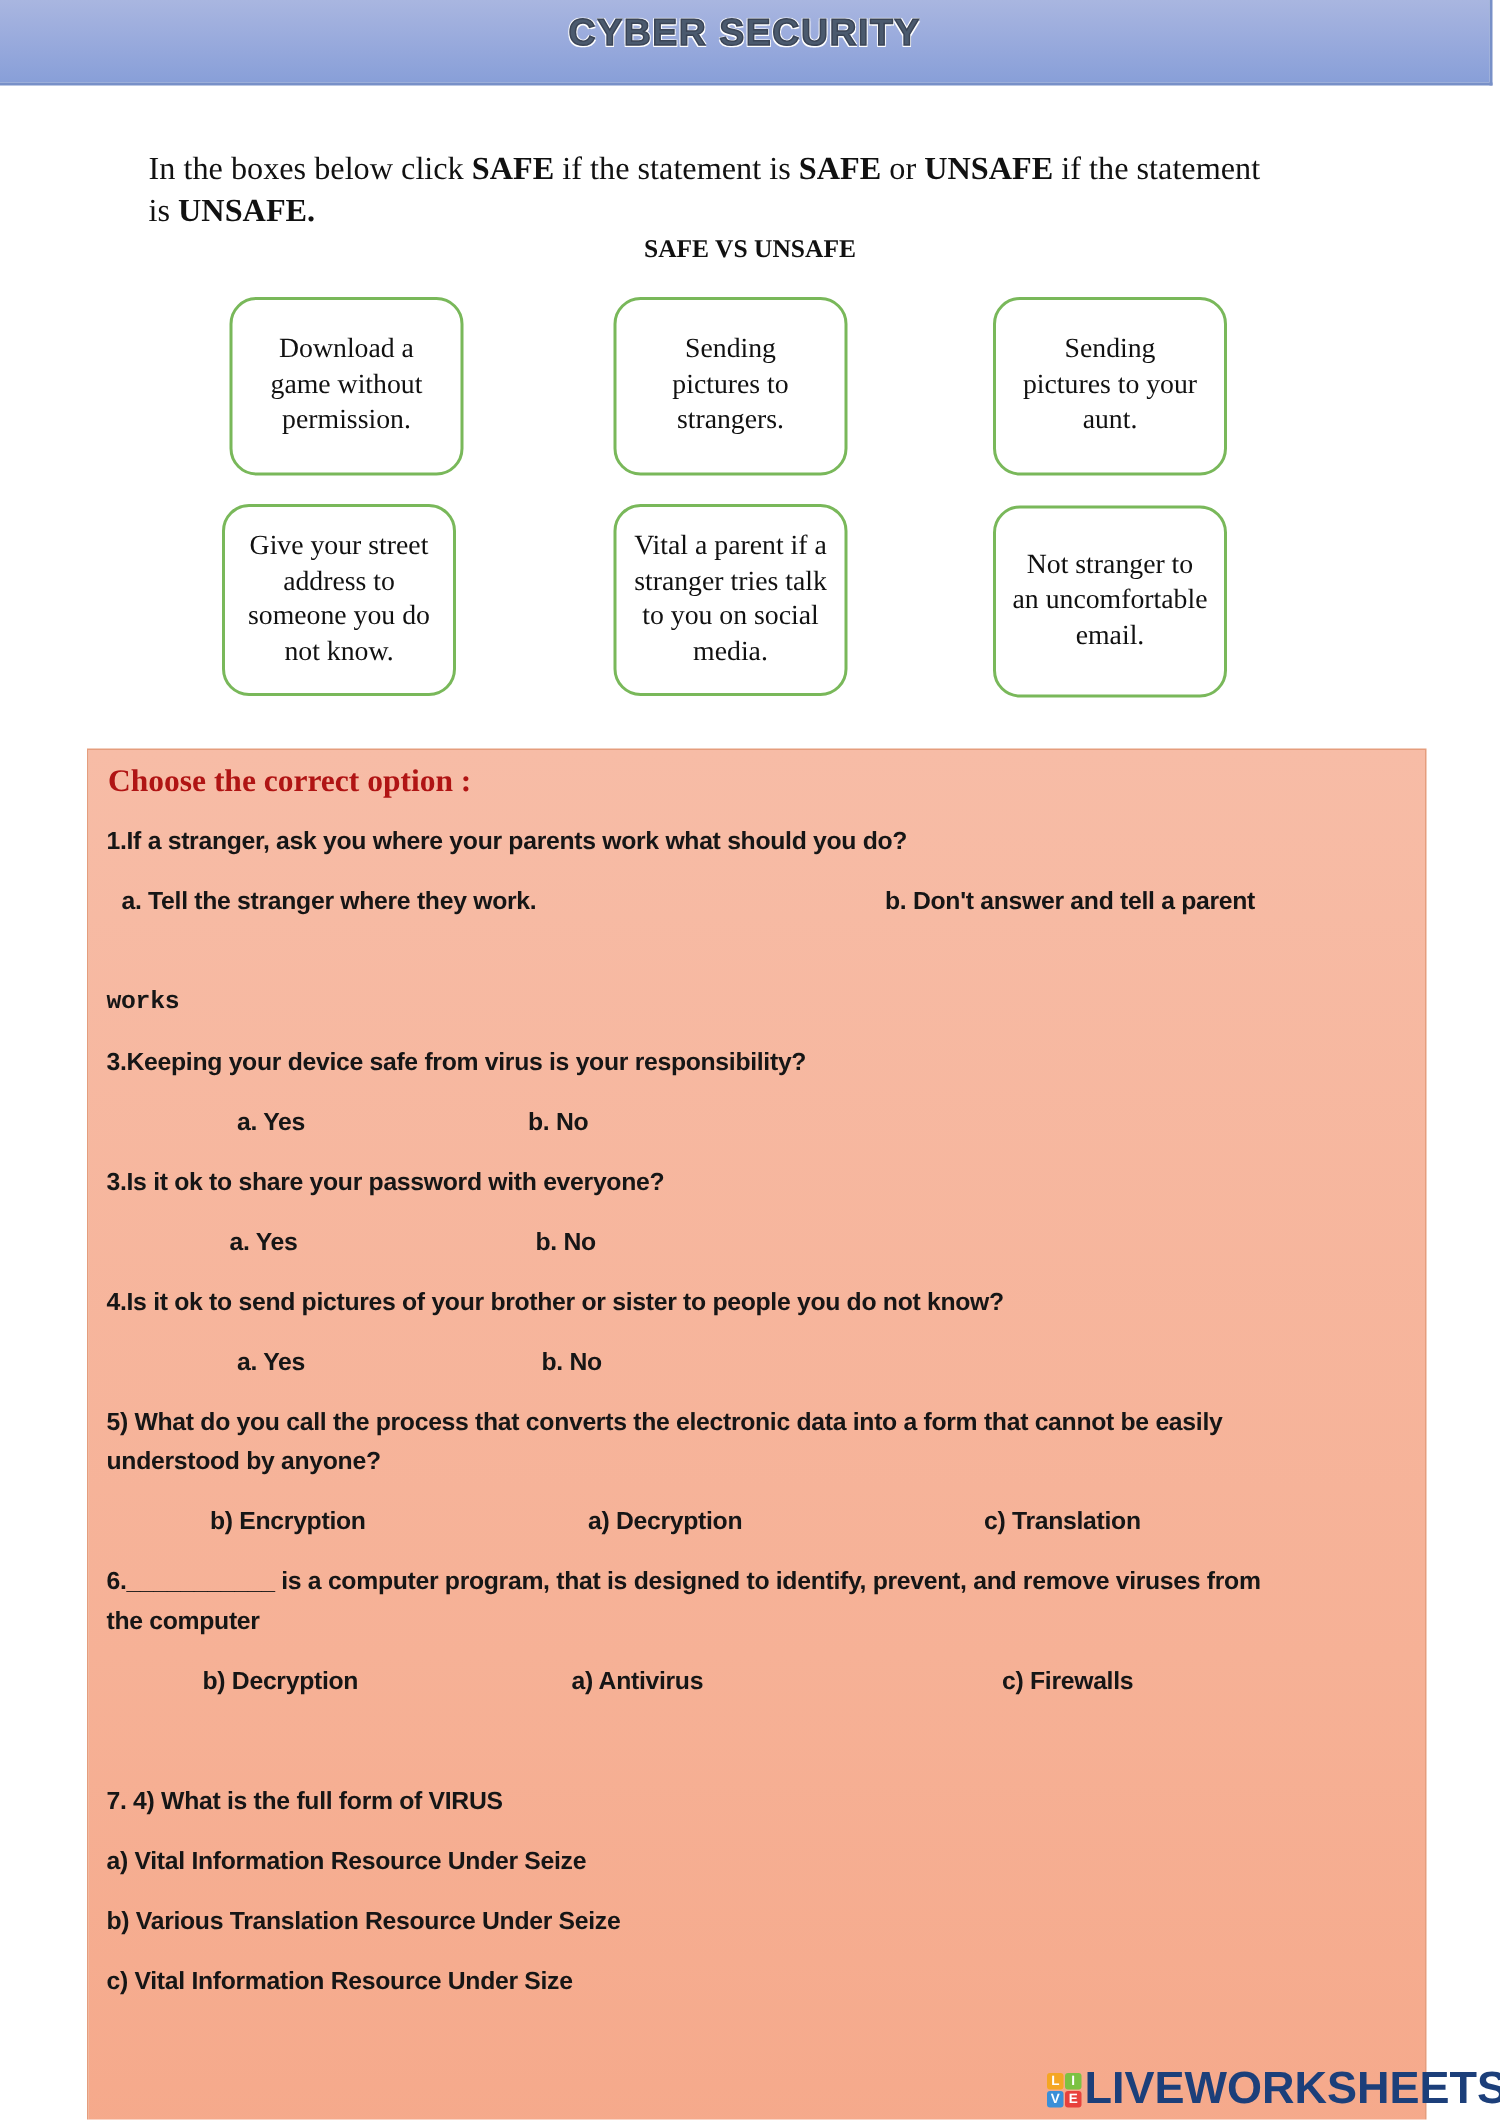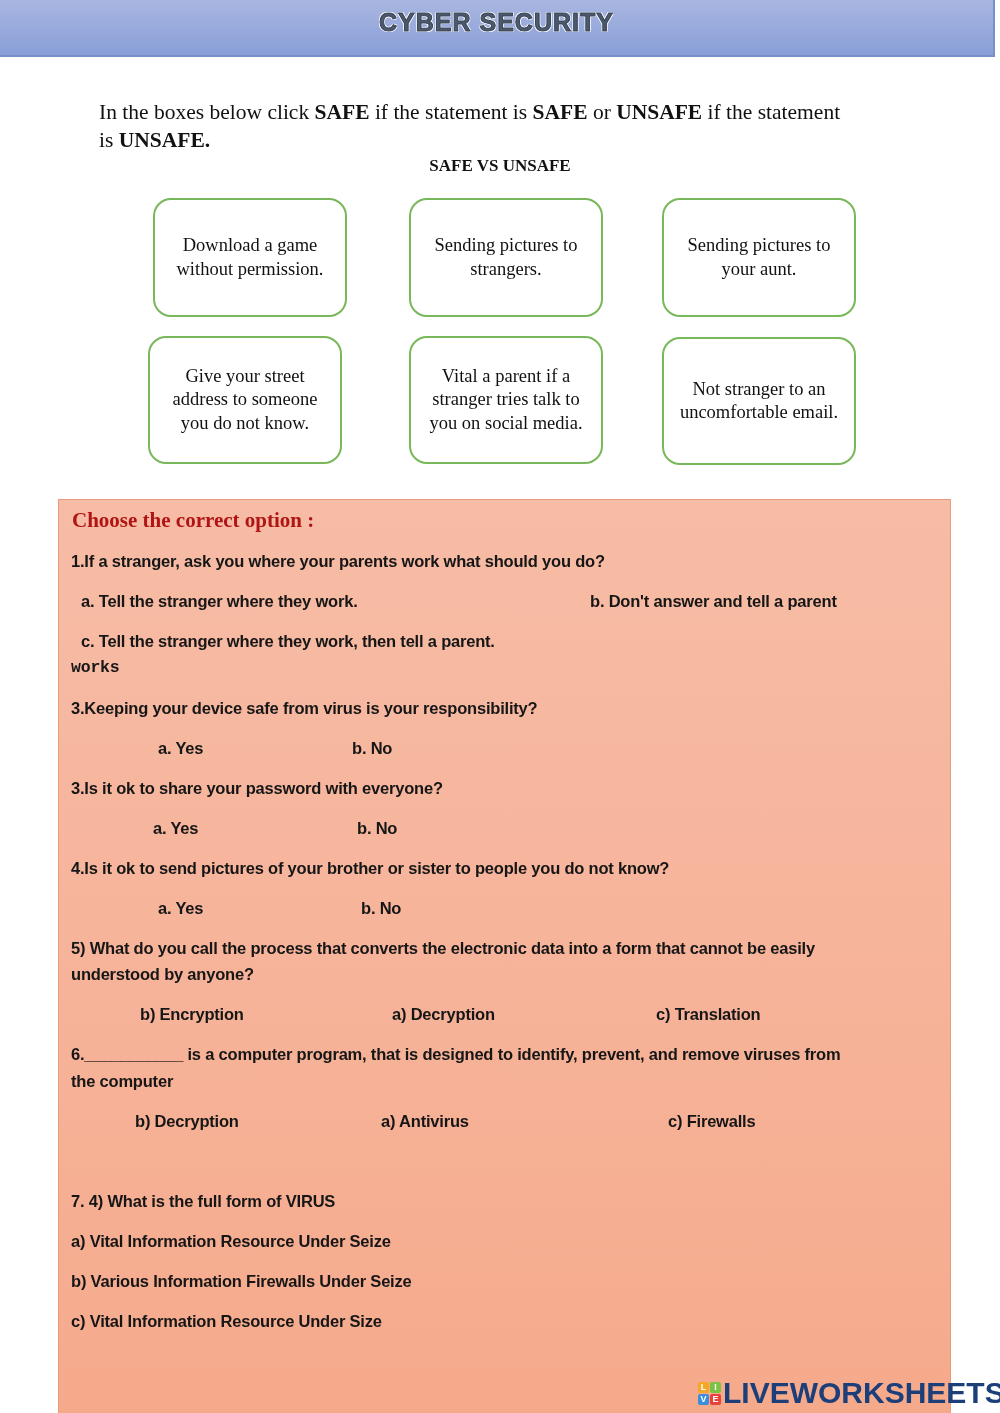--- a/index.html
+++ b/index.html
@@ -25,21 +25,21 @@
     position: absolute; left: 99px; top: 98px; width: 760px;
     font-family: "Liberation Serif", serif; font-size: 21.5px; line-height: 28px; color: #111;
   }
   .instructions b { font-weight: bold; }
   .subtitle {
     position: absolute; left: 0; width: 1000px; top: 156px; text-align: center;
     font-family: "Liberation Serif", serif; font-weight: bold; font-size: 17px; color: #111;
   }
 
   .card {
-    position: absolute; width: 194px;
+    position: absolute; width: 156px;
     border: 2px solid #79b85a; border-radius: 18px; background: #fff;
     display: flex; align-items: center; justify-content: center; text-align: center;
     font-family: "Liberation Serif", serif; font-size: 18.5px; line-height: 23.5px; color: #111;
     padding: 0 10px;
   }
 
   .quiz {
     position: absolute; left: 58px; top: 499px; width: 893px; height: 1098px;
     background: linear-gradient(to bottom, #f7bca6 0%, #f6b196 55%, #f5a585 100%);
     border: 1px solid #e59d7d;
@@ -98,21 +98,20 @@
 <div class="card" style="left:662px; top:337px; height:128px;">
   <span>Not stranger to an uncomfortable email.</span>
 </div>
 
 <div class="quiz">
   <div class="quiz-title">Choose the correct option :</div>
 
   <div class="q" style="left:12px; top:48px;">1.If a stranger, ask you where your parents work what should you do?</div>
   <div class="q opt" style="left:22px; top:88px;">a. Tell the stranger where they work.</div>
   <div class="q opt" style="left:531px; top:88px;">b. Don't answer and tell a parent</div>
-  <div class="q opt" style="left:22px; top:128px;">c. Tell the stranger where they work, then tell a parent.</div>
   <div class="q opt" style="left:12px; top:155px;font-family:Liberation Mono, monospace;">works</div>
 
   <div class="q" style="left:12px; top:195px;">3.Keeping your device safe from virus is your responsibility?</div>
   <div class="q opt" style="left:99px; top:235px;">a. Yes</div>
   <div class="q opt" style="left:293px; top:235px;">b. No</div>
 
   <div class="q" style="left:12px; top:275px;">3.Is it ok to share your password with everyone?</div>
   <div class="q opt" style="left:94px; top:315px;">a. Yes</div>
   <div class="q opt" style="left:298px; top:315px;">b. No</div>
 
@@ -127,21 +126,21 @@
   <div class="q opt" style="left:597px; top:501px;">c) Translation</div>
 
   <div class="q" style="left:12px; top:541px;">6.___________ is a computer program, that is designed to identify, prevent, and   remove viruses from</div>
   <div class="q" style="left:12px; top:568px;">the computer</div>
   <div class="q opt" style="left:76px; top:608px;">b) Decryption</div>
   <div class="q opt" style="left:322px; top:608px;">a) Antivirus</div>
   <div class="q opt" style="left:609px; top:608px;">c) Firewalls</div>
 
   <div class="q" style="left:12px; top:688px;">7. 4) What is the full form of VIRUS</div>
   <div class="q opt" style="left:12px; top:728px;">a) Vital Information Resource Under Seize</div>
-  <div class="q opt" style="left:12px; top:768px;">b) Various Information Firewalls Under Seize</div>
+  <div class="q opt" style="left:12px; top:768px;">b) Various Translation Resource Under Seize</div>
   <div class="q opt" style="left:12px; top:808px;">c) Vital Information Resource Under Size</div>
 </div>
 
 <div class="logo">
   <div class="logo-grid">
     <span style="background:#f5a623">L</span>
     <span style="background:#7cc242">I</span>
     <span style="background:#3a8fd8">V</span>
     <span style="background:#e8413c">E</span>
   </div>

